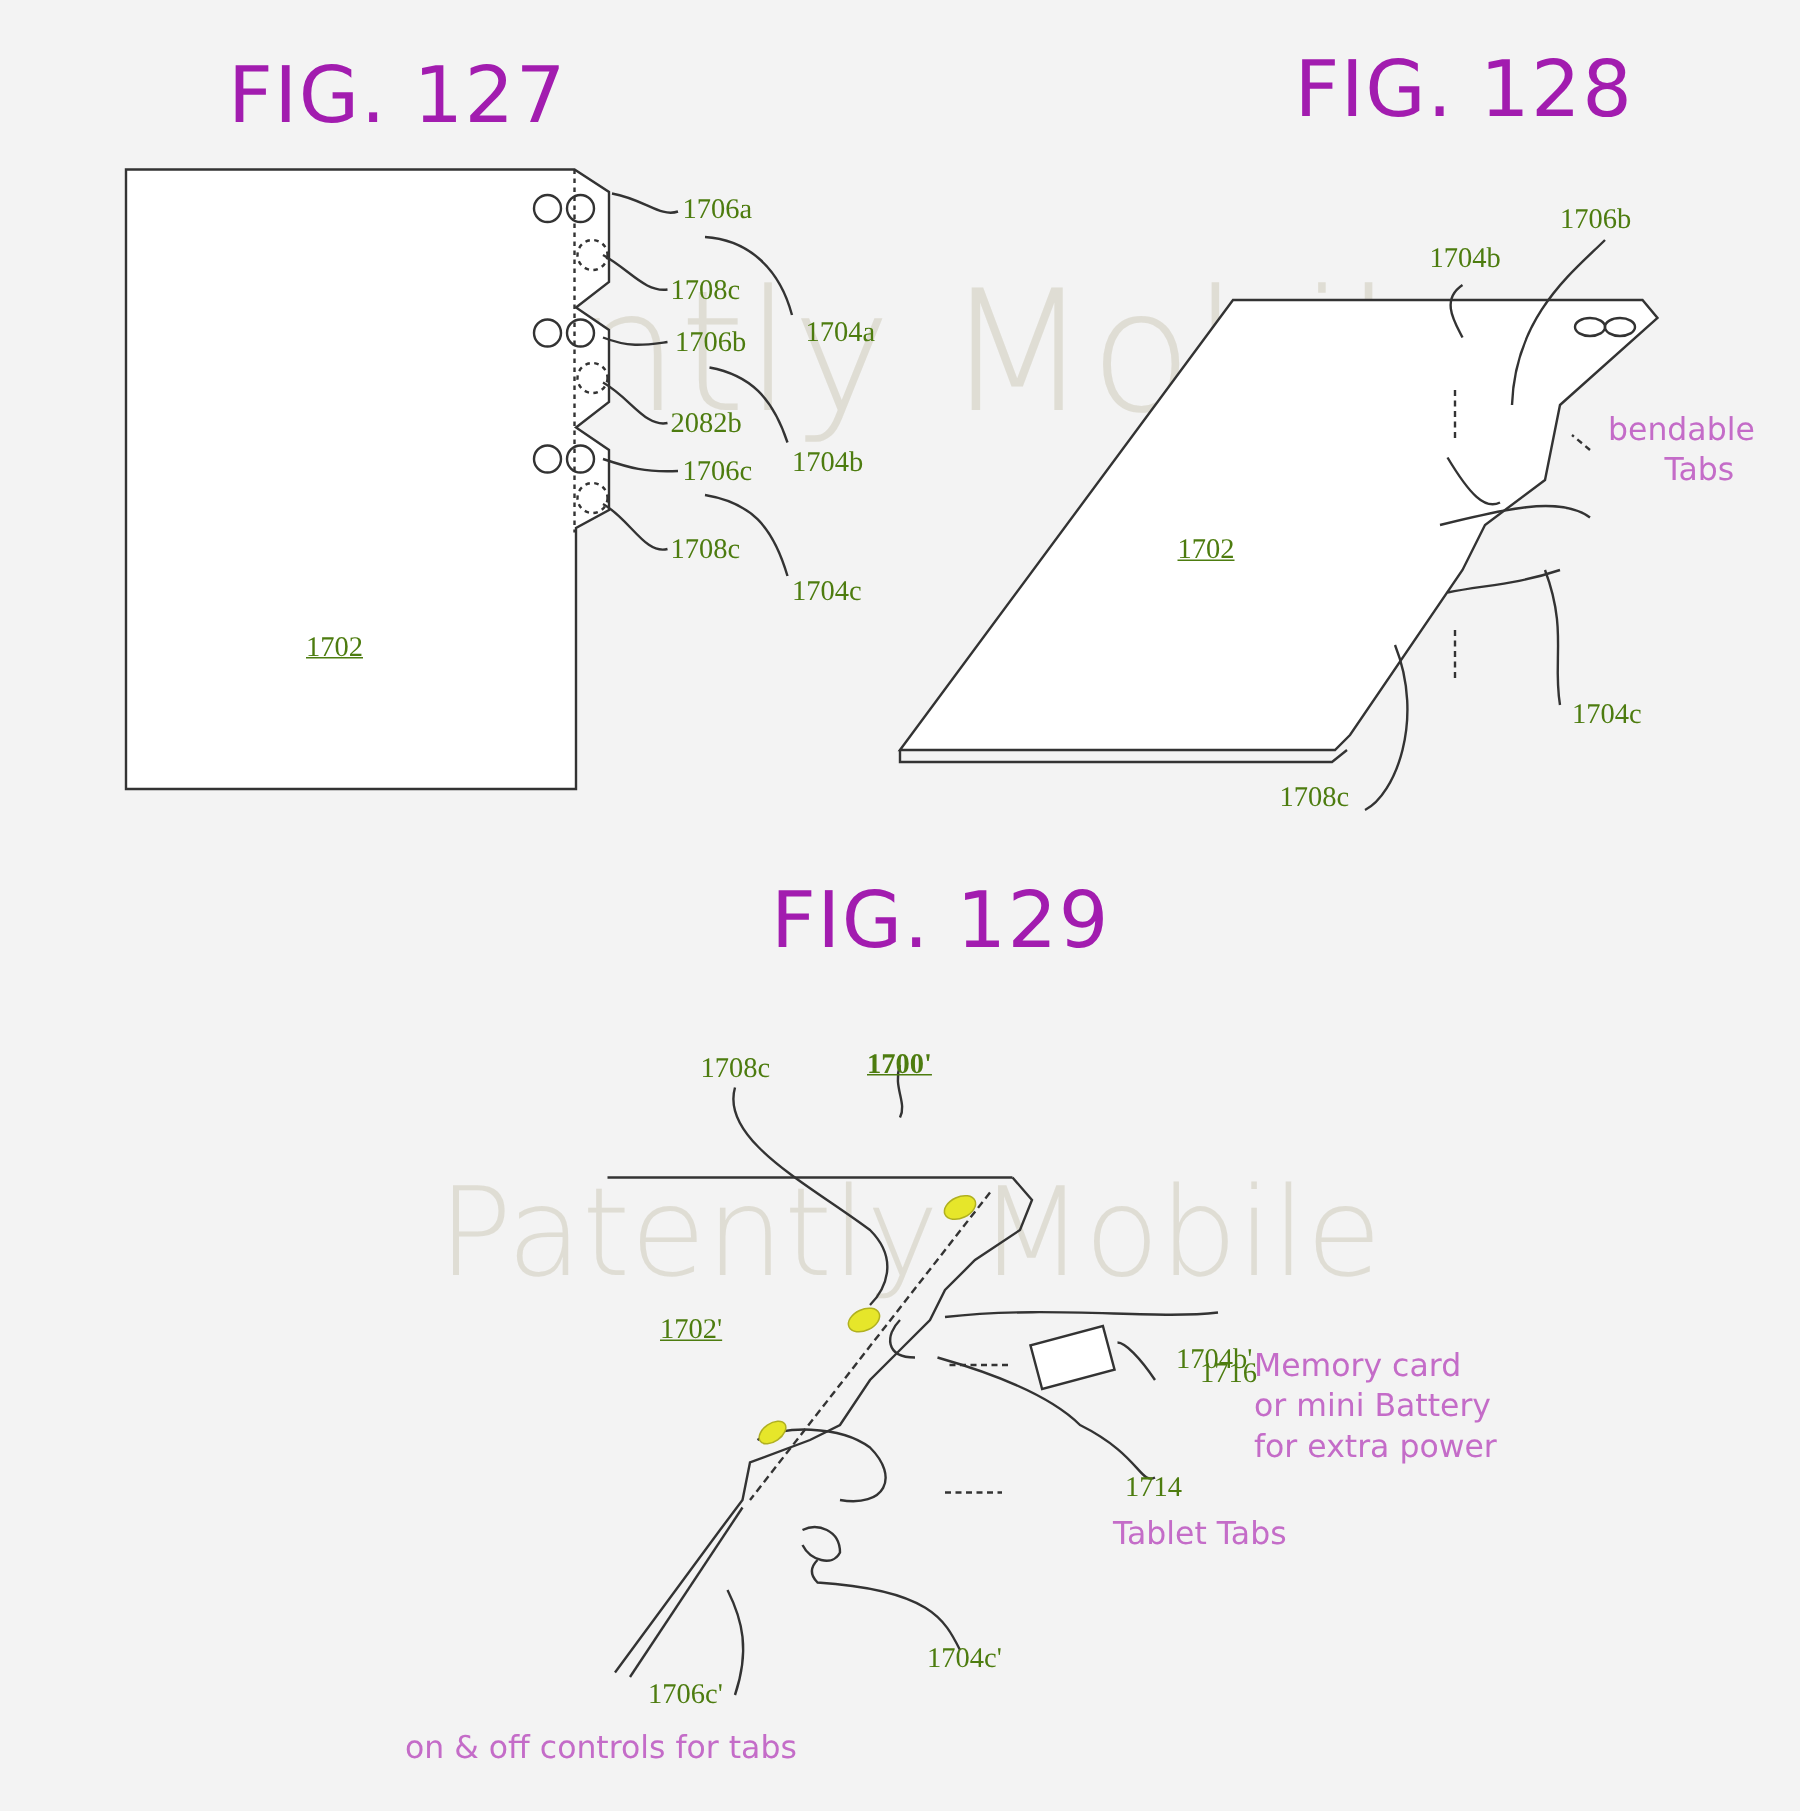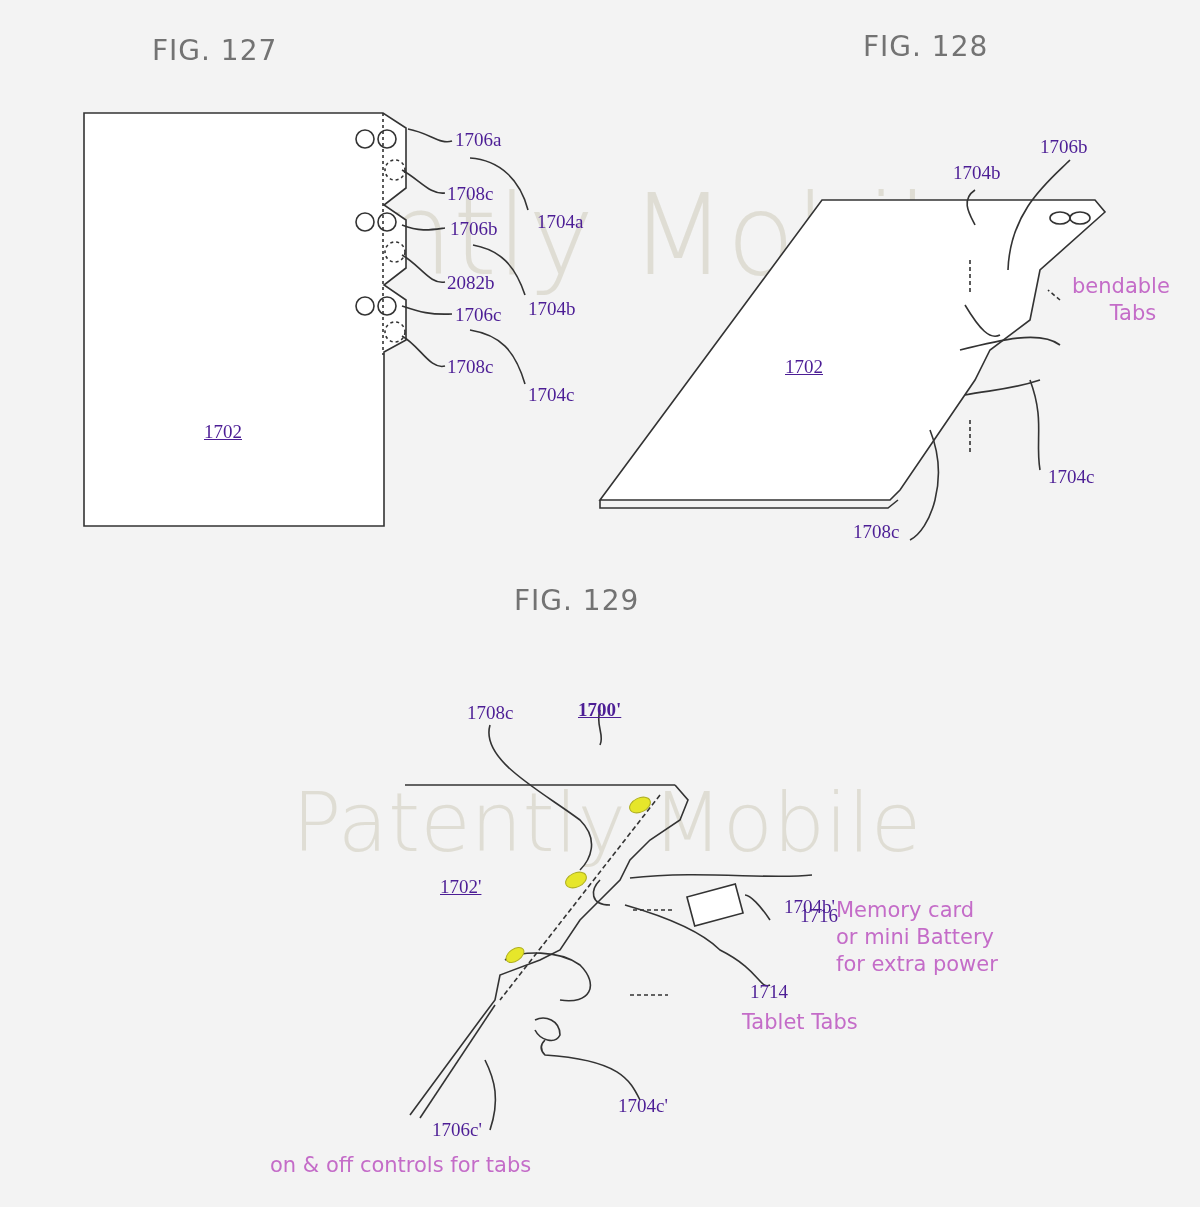--- a/index.html
+++ b/index.html
@@ -1,18 +1,18 @@
 <!DOCTYPE html>
 <html><head>
 <meta charset="utf-8">
 <style>
   html, body { margin: 0; padding: 0; }
   body { width: 1200px; height: 1207px; background: #f3f3f3; position: relative; overflow: hidden; font-family: "Liberation Serif", serif; color: #333; }
-  .fig-title { position: absolute; font-family: "DejaVu Sans", sans-serif; font-size: 28px; color: #737373; letter-spacing: 1px; }
-  .lbl { position: absolute; font-family: "Liberation Serif", serif; font-size: 19px; color: #4c1d95; white-space: nowrap; }
+  .fig-title { position: absolute; font-family: "DejaVu Sans", sans-serif; font-size: 52px; color: #a21caf; letter-spacing: 1px; }
+  .lbl { position: absolute; font-family: "Liberation Serif", serif; font-size: 19px; color: #4d7c0f; white-space: nowrap; }
   .u { text-decoration: underline; }
   .note { position: absolute; font-family: "DejaVu Sans", sans-serif; font-size: 21px; color: #c46cc8; line-height: 27px; white-space: nowrap; }
   .wm { position: absolute; font-family: "DejaVu Sans", sans-serif; color: rgba(200,195,175,0.45); white-space: nowrap; font-weight: 300; }
   svg { position: absolute; left: 0; top: 0; }
 </style>
 </head>
 <body>
 
 <div class="wm" style="left:138px; top:170px; font-size:112px;">Patently Mobile</div>
 <div class="wm" style="left:292px; top:775px; font-size:82px;">Patently Mobile</div>

